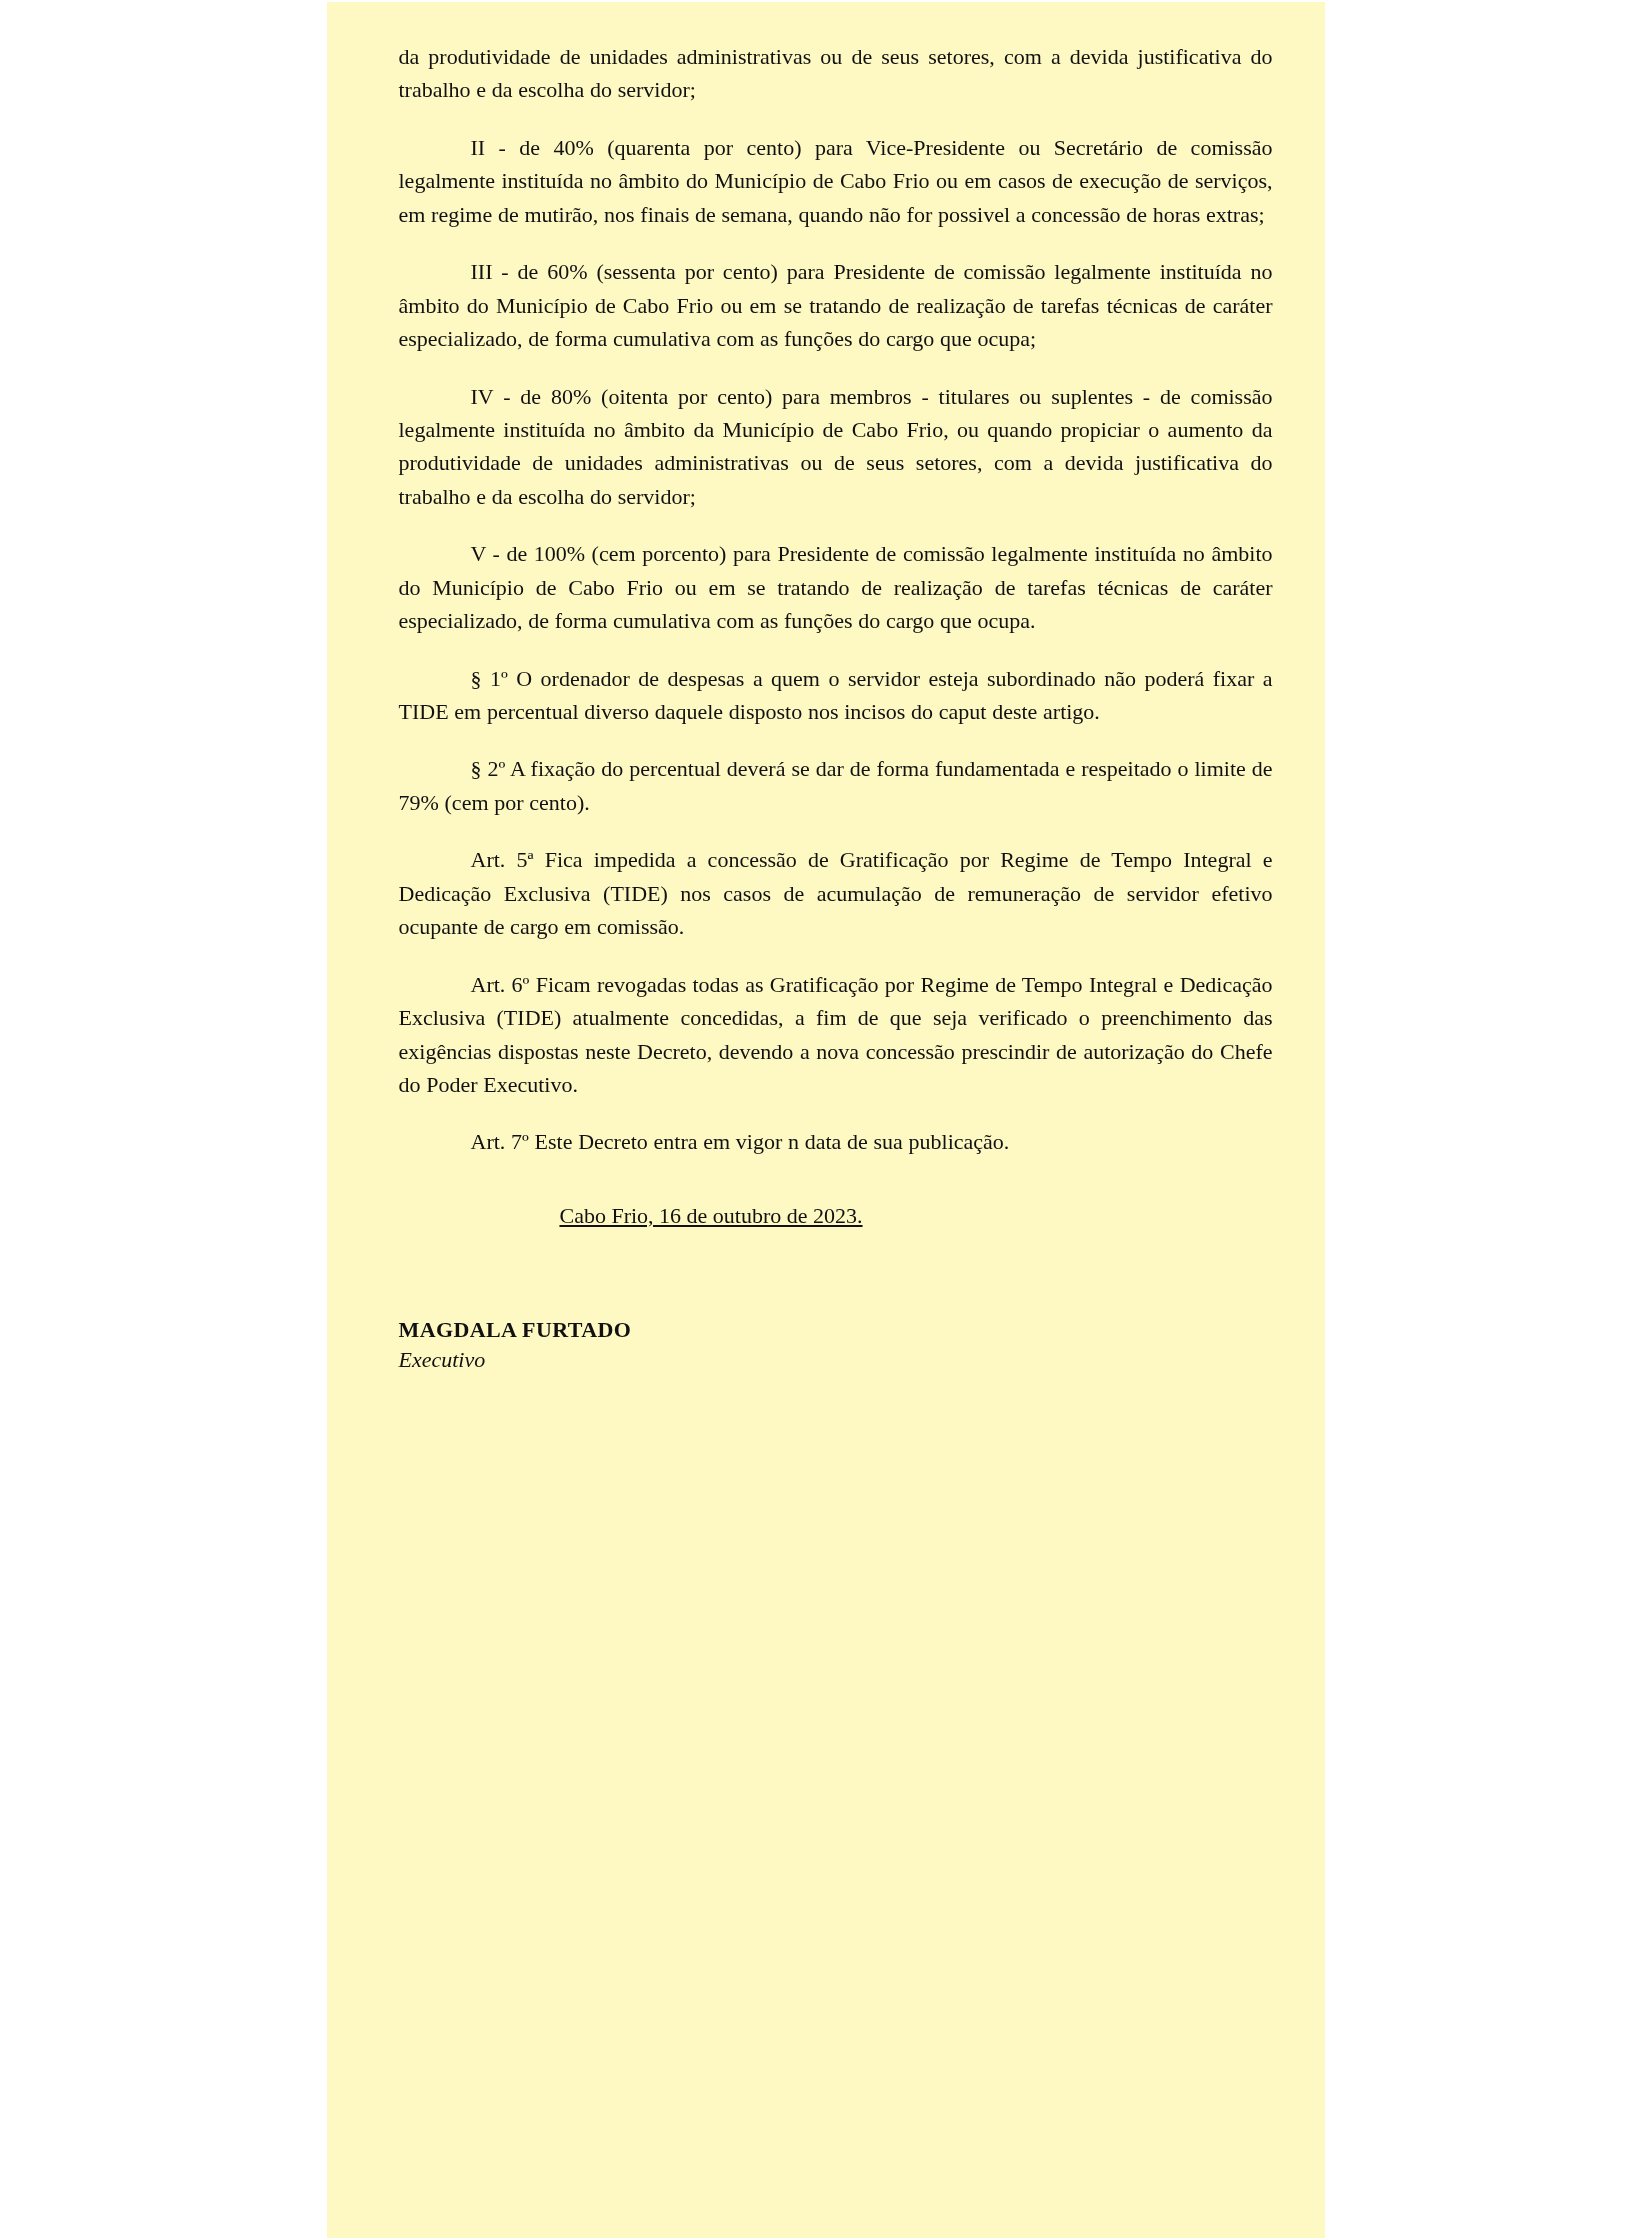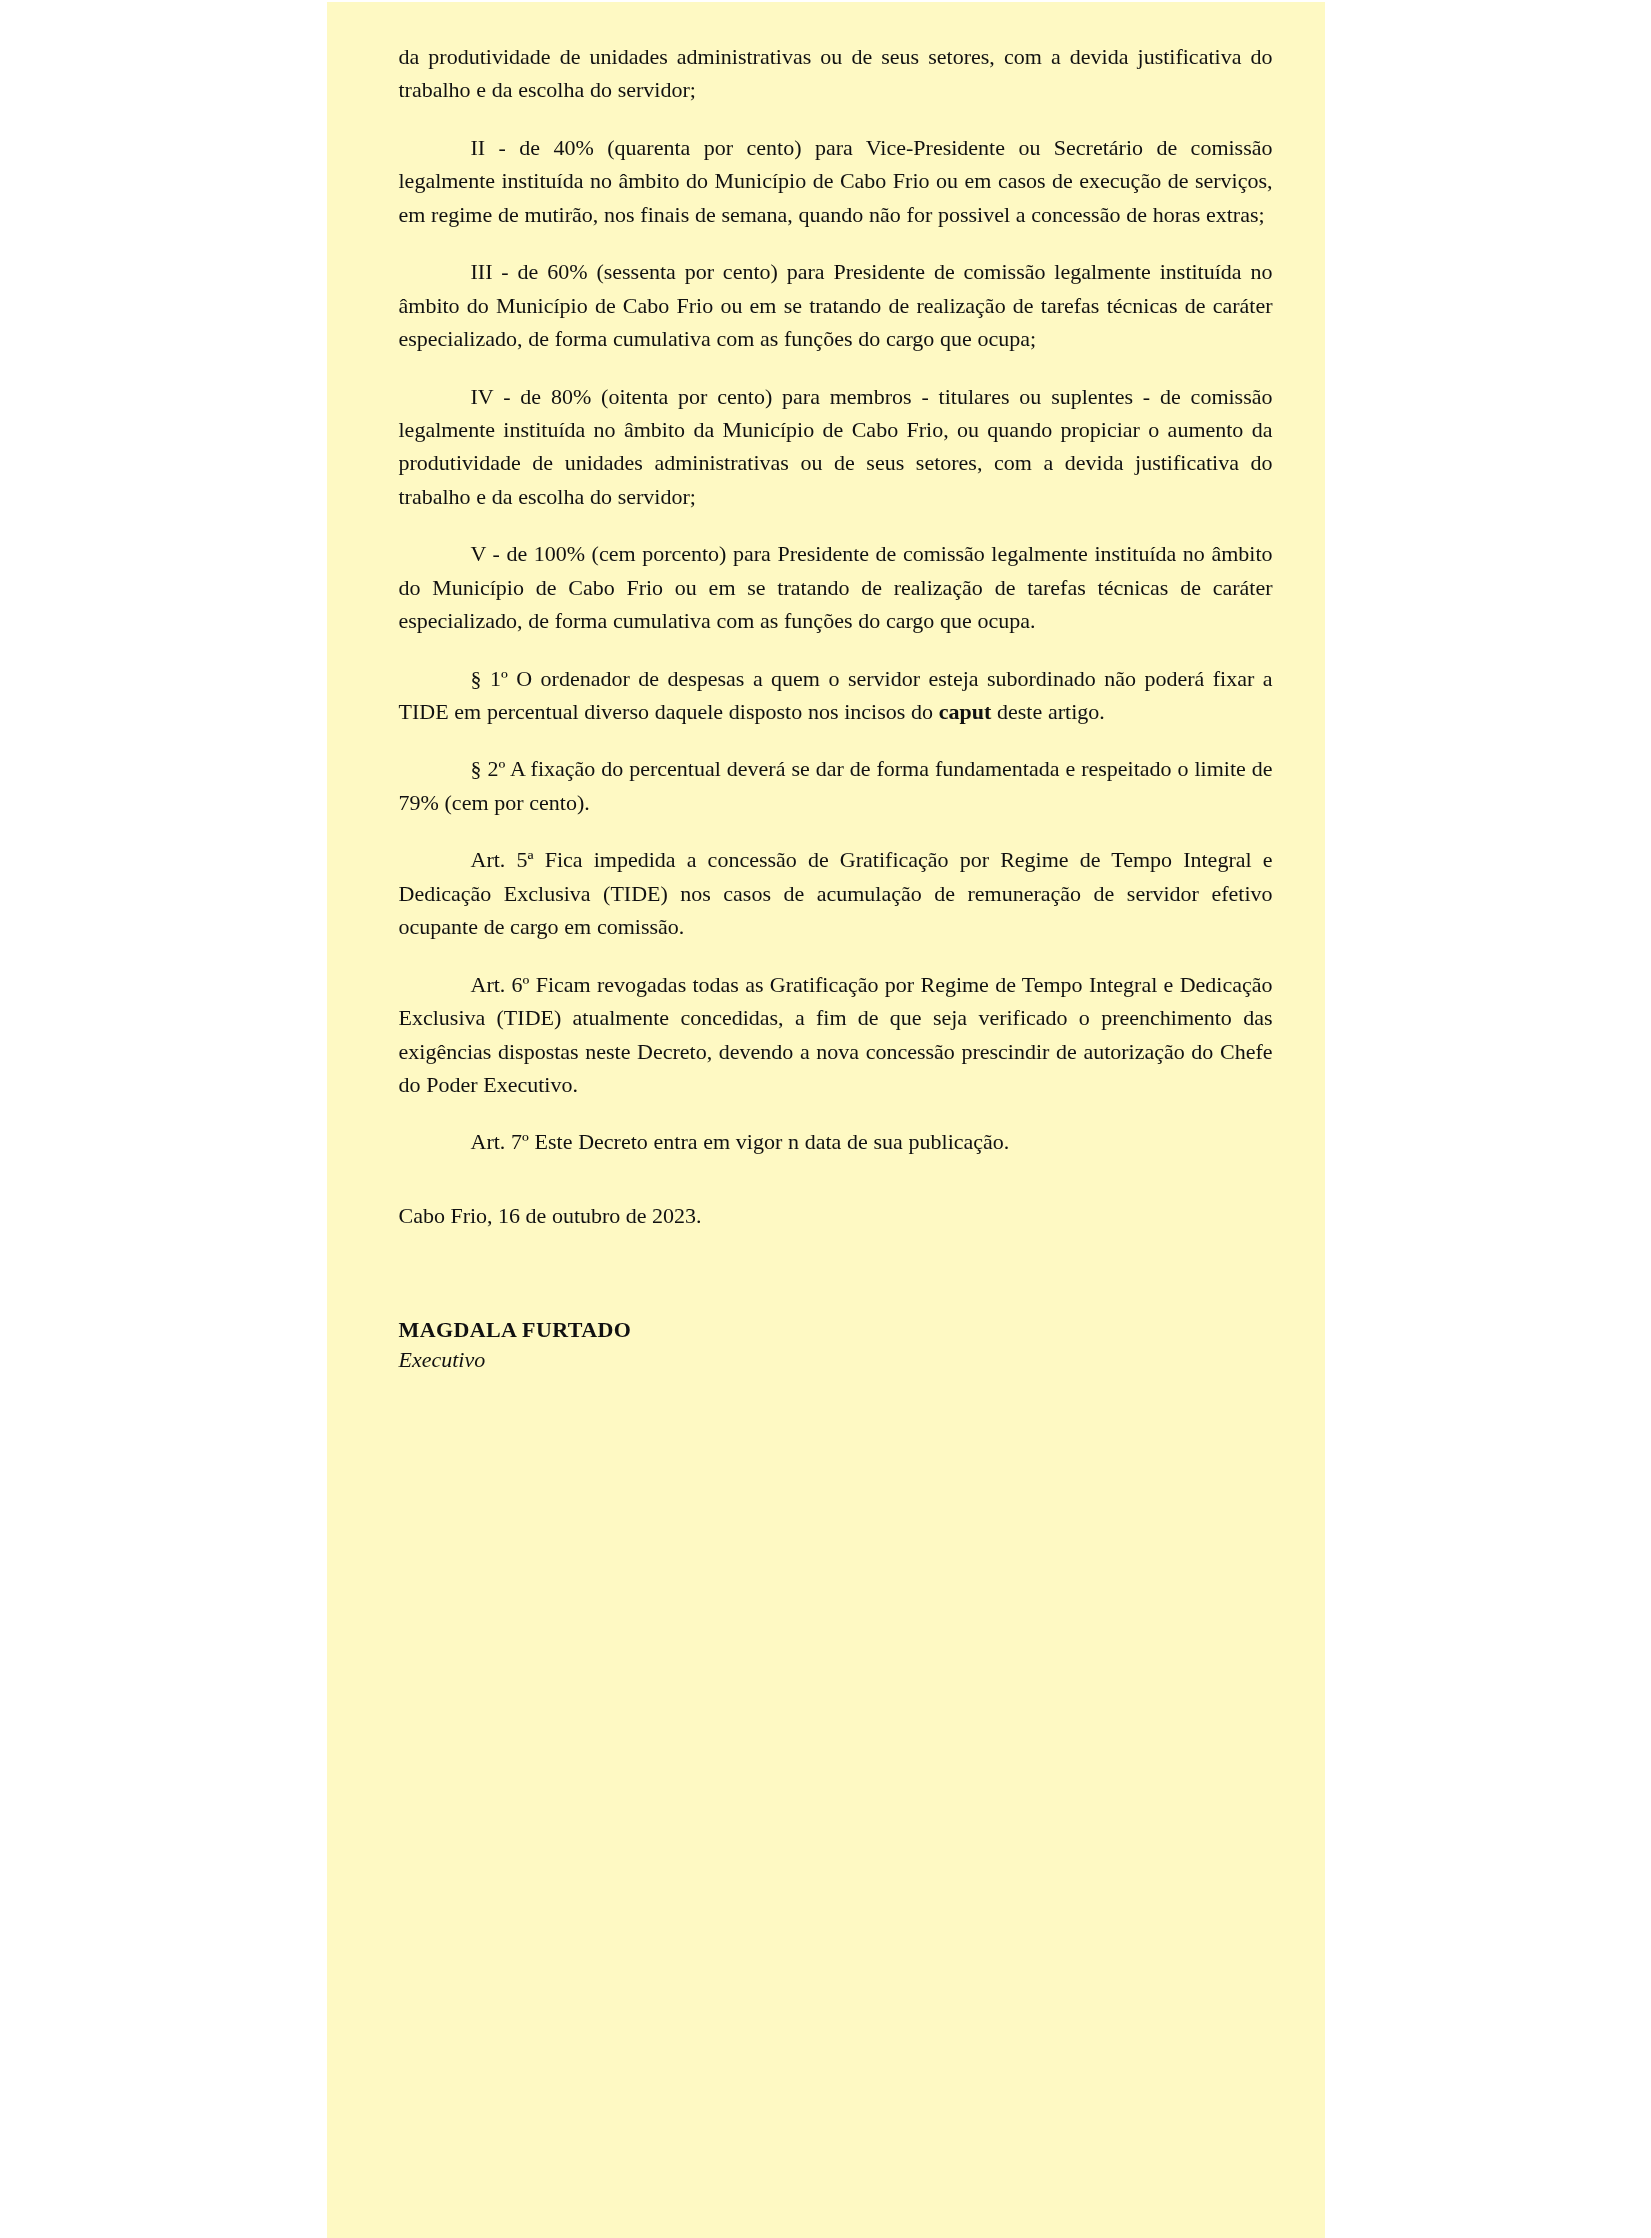--- a/index.html
+++ b/index.html
@@ -34,30 +34,31 @@
     word-spacing: 0.01em;
     color: #111111;
   }
   p.para.no-indent {
     text-indent: 0;
   }
   p.para:last-of-type {
     margin-bottom: 0;
   }
   .bold-word {
-    font-weight: bold;
+    font-weight: normal;
   }
   .date-line {
     margin: 40px 0 0 0;
     font-size: 22px;
     line-height: 1.52;
-    text-align: left;
+    text-align: center;
     text-indent: 0;
     padding-right: 249px;
     color: #111111;
+    text-decoration: underline;
   }
   .signature-block {
     margin-top: 83px;
     text-align: left;
     padding-right: 77px;
   }
   .signature-name {
     font-size: 22px;
     font-weight: bold;
     letter-spacing: 0.4px;

